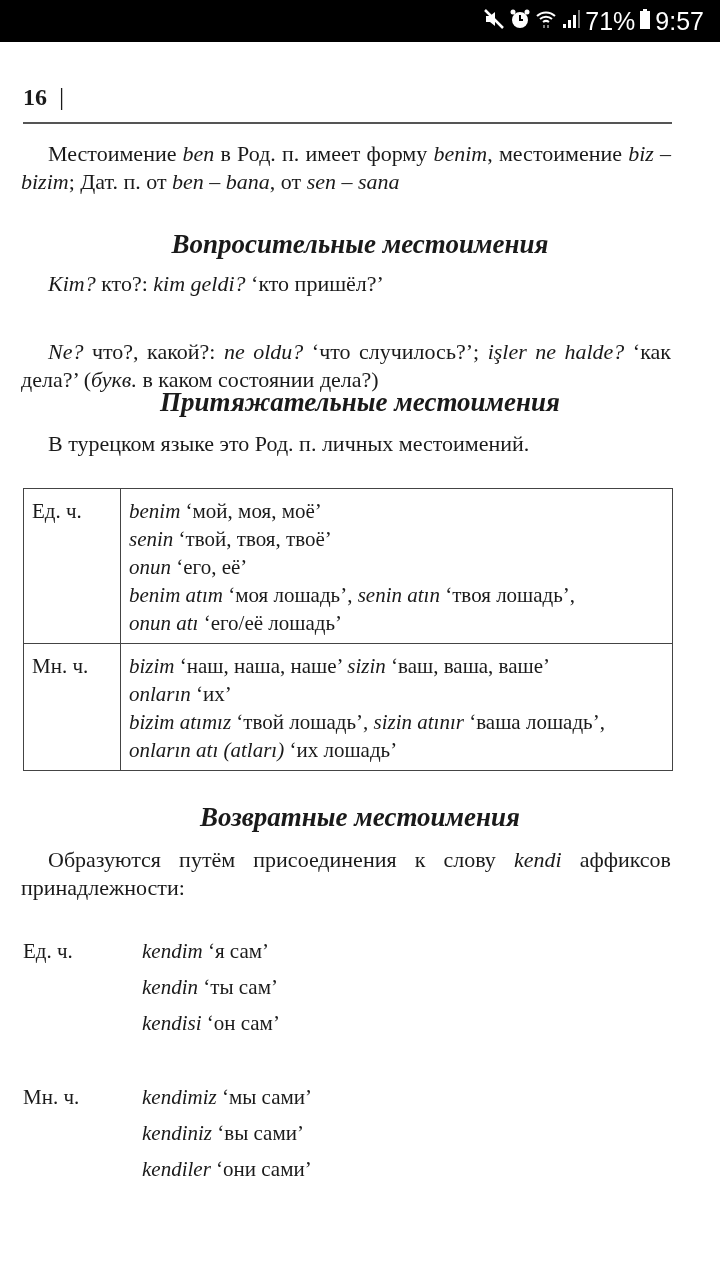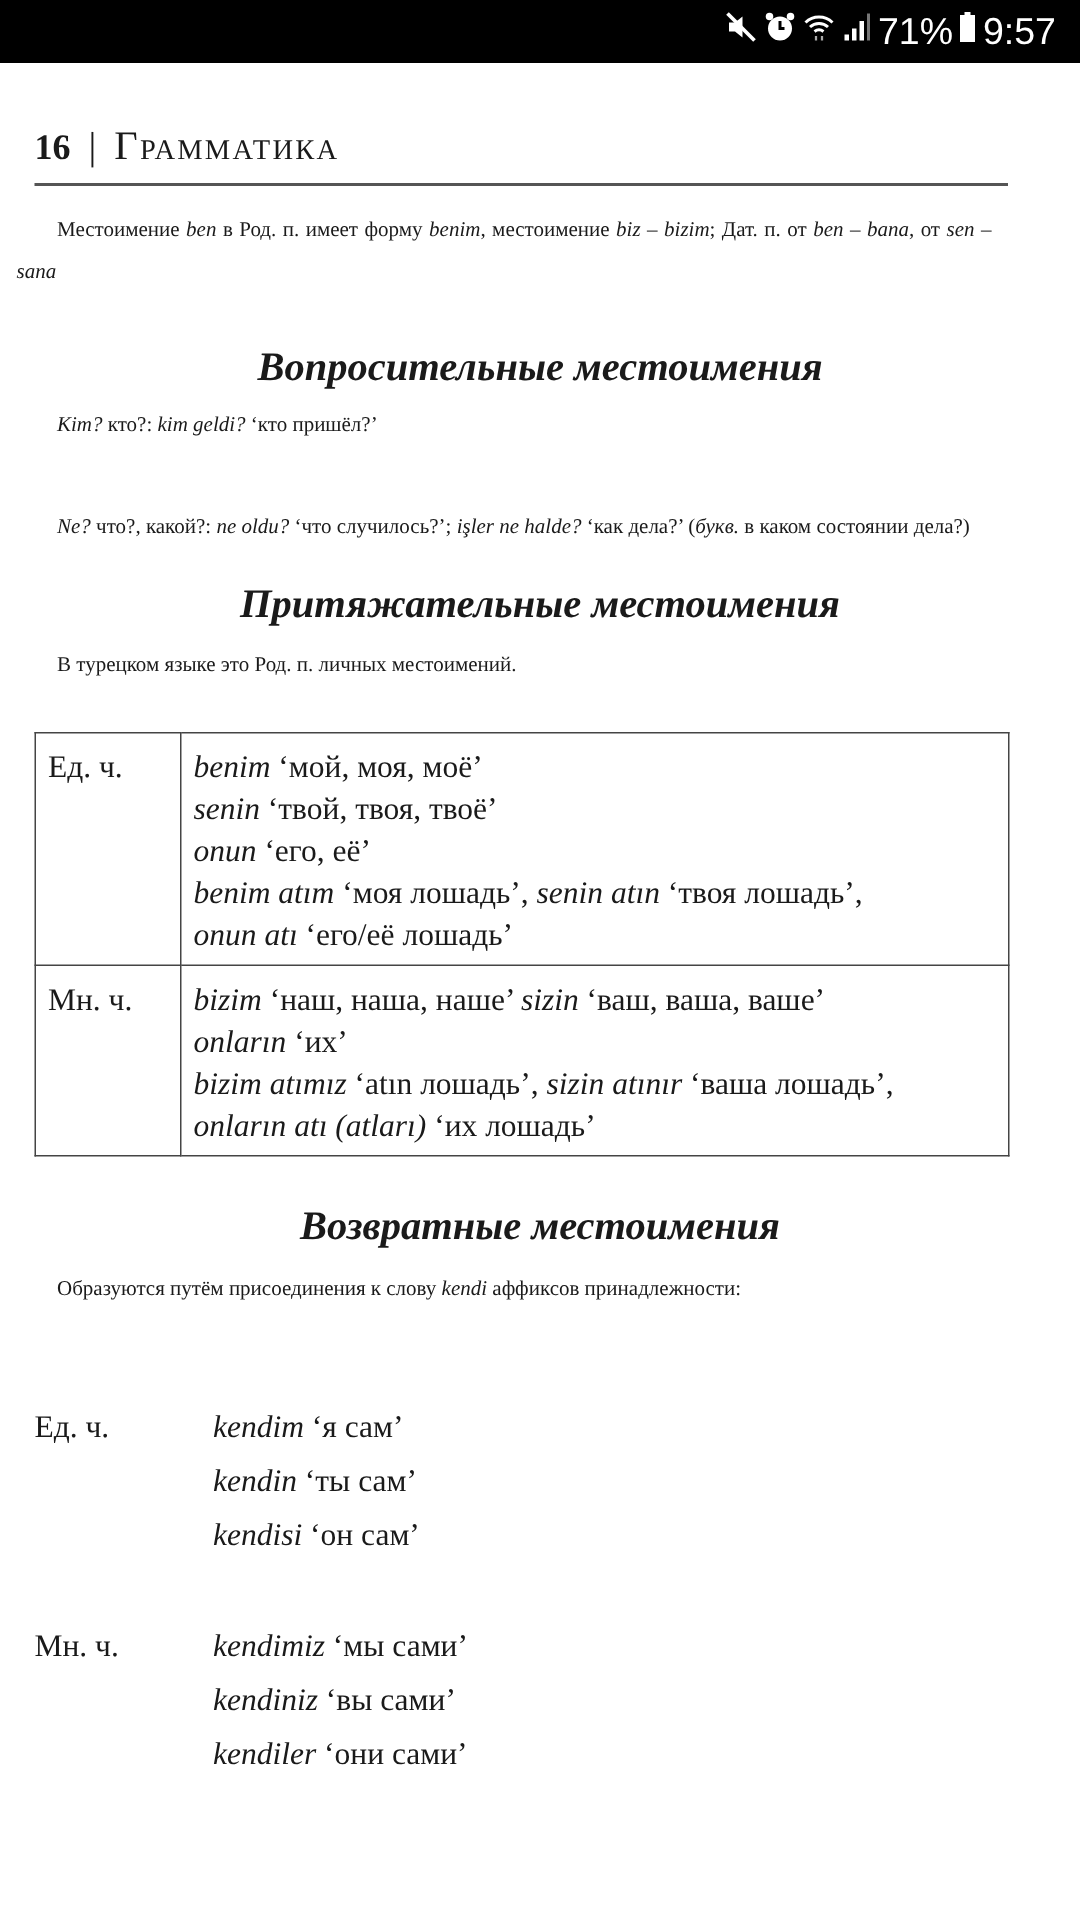--- a/index.html
+++ b/index.html
@@ -8,21 +8,21 @@
   .statusbar { position:absolute; left:0; top:0; width:720px; height:42px; background:#000; color:#fff;
                font-family:"Liberation Sans","DejaVu Sans",sans-serif; }
   .sb-right { position:absolute; right:16px; top:0; height:42px; display:flex; align-items:center; gap:4px; font-size:25px; }
   .sb-icon { display:inline-block; }
   .page { position:absolute; left:0; top:42px; width:720px; }
   .header { position:absolute; left:23px; top:40px; font-size:27px; display:flex; align-items:baseline; }
   .page-num { font-weight:bold; font-size:24px; }
   .sep { margin:0 12px; font-size:26px; }
   .title { font-variant:small-caps; letter-spacing:1.5px; font-size:27px; }
   .rule { position:absolute; left:23px; top:80px; width:649px; height:2px; background:#555; }
-  .para { position:absolute; left:11px; width:650px; font-size:14px; line-height:28px; text-align:justify; }
+  .para { position:absolute; left:21px; width:650px; font-size:22px; line-height:28px; text-align:justify; }
   .indent { text-indent:27px; }
   .h2 { position:absolute; left:0; width:720px; text-align:center; font-style:italic; font-weight:bold; font-size:27px; }
   i { font-style:italic; }
   table.pron { position:absolute; left:23px; top:446px; width:650px; border-collapse:collapse; font-size:21px; }
   table.pron td { border:1.5px solid #444; vertical-align:top; padding:8px 8px 6px 8px; line-height:28px; }
   table.pron td.lbl { width:80px; }
   .refl { position:absolute; left:23px; font-size:21px; }
   .refl .lbl { position:absolute; left:0; top:0; width:110px; }
   .refl .line { position:absolute; left:119px; white-space:nowrap; }
 </style>
@@ -69,21 +69,20 @@
         </svg>
     </span>
     <span>9:57</span>
   </div>
 </div>
 
 <div class="page">
   <div class="header">
     <span class="page-num">16</span>
     <span class="sep">|</span>
-    <span class="title">Грамматика</span>
   </div>
   <div class="rule"></div>
 
   <div class="para indent" style="top:98px;"><span>Местоимение </span><i>ben</i><span> в Род. п. имеет форму </span><i>benim</i><span>, местоимение </span><i>biz – bizim</i><span>; Дат. п. от </span><i>ben – bana</i><span>, от </span><i>sen – sana</i></div>
 
   <div class="h2" style="top:187px;">Вопросительные местоимения</div>
   <div class="para indent" style="top:228px;"><i>Kim?</i><span> кто?: </span><i>kim geldi?</i><span> ‘кто пришёл?’</span></div>
   <div class="para indent" style="top:256px;margin-top:40px;"><i>Ne?</i><span> что?, какой?: </span><i>ne oldu?</i><span> ‘что случилось?’; </span><i>işler ne halde?</i><span> ‘как дела?’ (</span><i>букв.</i><span> в каком состоянии дела?)</span></div>
 
   <div class="h2" style="top:345px;">Притяжательные местоимения</div>
@@ -99,21 +98,21 @@
         <div><i>onun</i><span> ‘его, её’</span></div>
         <div><i>benim atım</i><span> ‘моя лошадь’, </span><i>senin atın</i><span> ‘твоя лошадь’,</span></div>
         <div><i>onun atı</i><span> ‘его/её лошадь’</span></div>
       </td>
     </tr>
     <tr>
       <td class="lbl">Мн. ч.</td>
       <td>
         <div><i>bizim</i><span> ‘наш, наша, наше’ </span><i>sizin</i><span> ‘ваш, ваша, ваше’</span></div>
         <div><i>onların</i><span> ‘их’</span></div>
-        <div><i>bizim atımız</i><span> ‘atın лошадь’, </span><i>sizin atınır</i><span> ‘ваша лошадь’,</span></div>
+        <div><i>bizim atımız</i><span> ‘твой лошадь’, </span><i>sizin atınır</i><span> ‘ваша лошадь’,</span></div>
         <div><i>onların atı (atları)</i><span> ‘их лошадь’</span></div>
       </td>
     </tr>
   </tbody>
     </table>
 
   <div class="h2" style="top:760px;">Возвратные местоимения</div>
   <div class="para indent" style="top:804px;"><span>Образуются путём присоединения к слову </span><i>kendi</i><span> аффиксов принадлежности:</span></div>
 
   <div class="refl" style="top:897px;">

